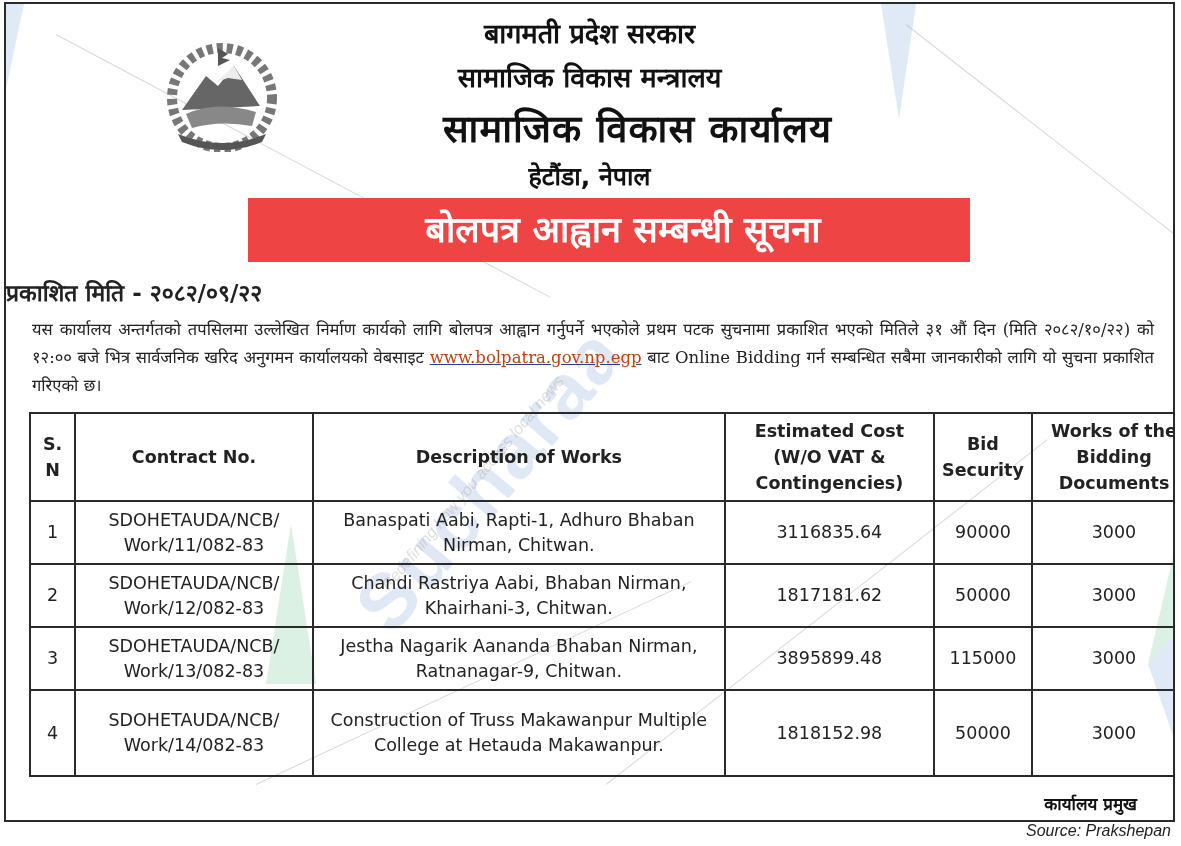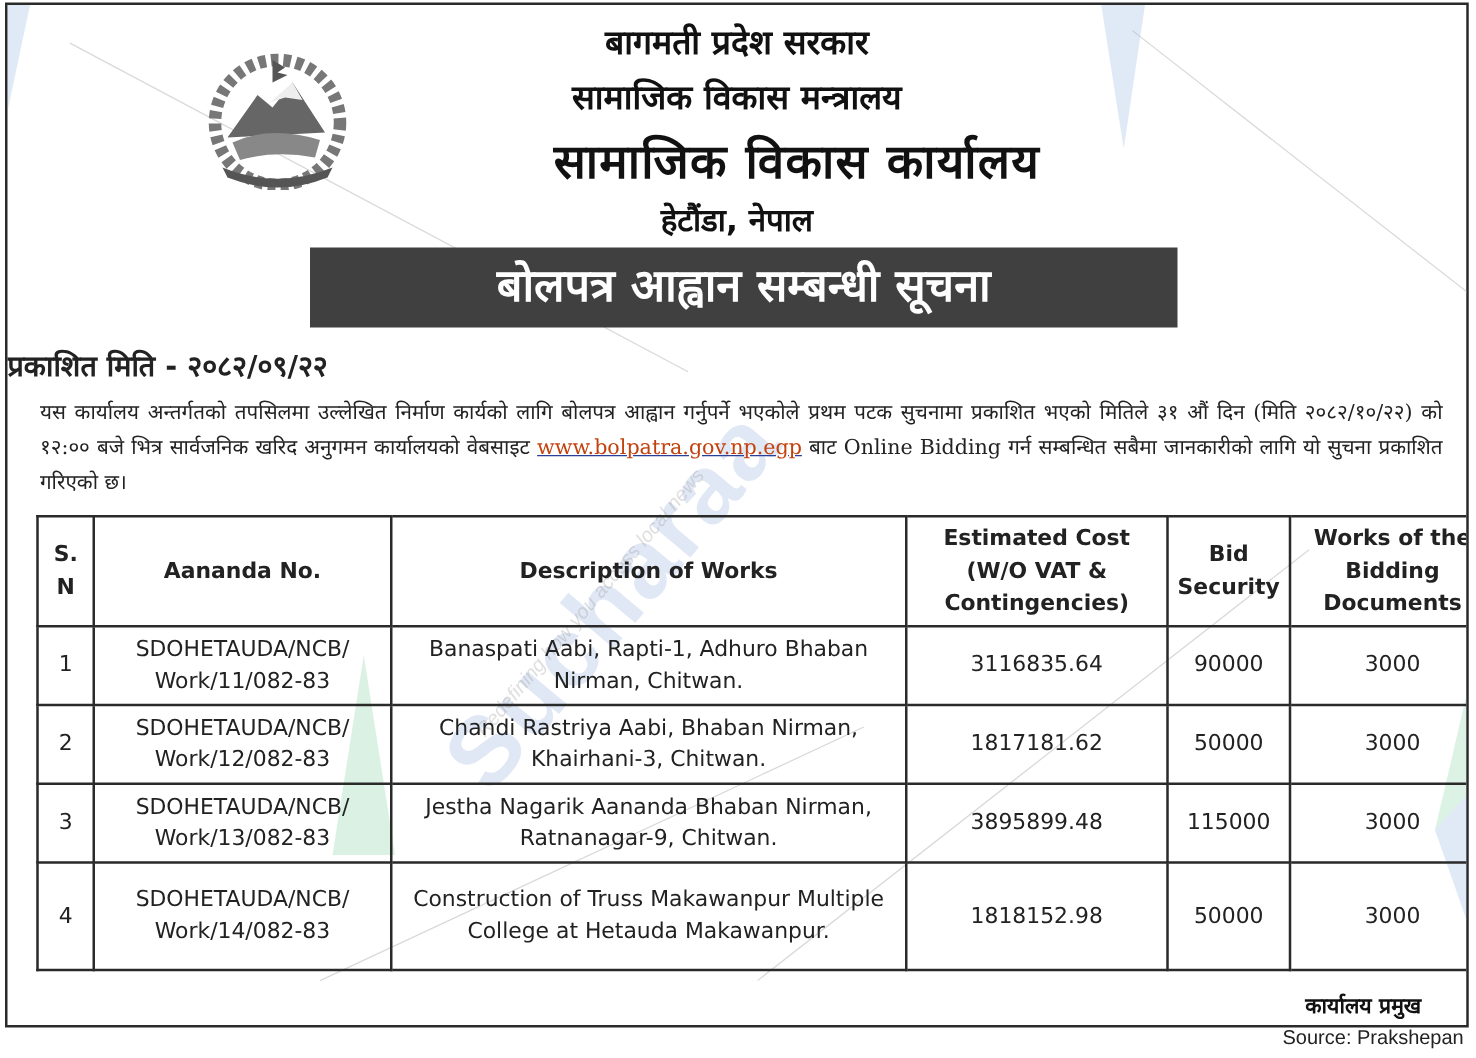--- a/index.html
+++ b/index.html
@@ -23,39 +23,39 @@
     color: rgba(150,150,150,0.3); pointer-events: none;
   }
   .shard { position: absolute; opacity: 0.28; }
   .emblem { position: absolute; left: 150px; top: 36px; width: 132px; height: 112px; }
   .hdr { position: absolute; left: 0; width: 100%; text-align: center; color: #111; }
   .h1 { top: 10px; font-size: 27px; font-weight: bold; }
   .h2 { top: 54px; font-size: 27px; font-weight: bold; }
   .h3 { top: 97px; font-size: 38px; font-weight: bold; letter-spacing: 1px; padding-left: 48px; }
   .h4 { top: 154px; font-size: 25px; font-weight: bold; }
   .banner {
-    position: absolute; left: 242px; top: 194px; width: 694px; height: 64px; background: #404040;
-    color: #fff; text-align: center; line-height: 64px; font-size: 36px; font-weight: bold;
+    position: absolute; left: 242px; top: 194px; width: 694px; height: 64px; background: #ef4444;
+    color: #fff; text-align: center; line-height: 64px; font-size: 36px; font-weight: bold; padding-left: 28px;
   }
   .pubdate { position: absolute; left: 0; width: 100%; top: 272px; text-align: left; font-size: 23px; font-weight: bold; color: #222; }
   .para {
     position: absolute; left: 26px; top: 312px; width: 1122px;
     font-family: "DejaVu Serif", serif; font-size: 16.5px; line-height: 28px; color: #222; text-align: justify;
   }
   .para a { color: #c2410c; text-decoration: underline; text-decoration-color: #2a3f9a; }
   table.works {
     position: absolute; left: 23px; top: 408px; width: 1168px; border-collapse: collapse;
     font-family: "DejaVu Sans", sans-serif; font-size: 17.5px; color: #222;
   }
   table.works th, table.works td { border: 2px solid #2a2a2a; text-align: center; vertical-align: middle; padding: 0 6px; }
   table.works th { font-weight: bold; height: 86px; line-height: 26px; }
   table.works td { height: 61px; line-height: 25px; }
   table.works tr.tall td { height: 84px; }
   .signature { position: absolute; right: 36px; top: 788px; font-size: 17px; font-weight: bold; color: #111; }
-  .source { position: absolute; right: 10px; top: 822px; font-family: "Liberation Sans", sans-serif; font-size: 16px; color: #222; }
+  .source { position: absolute; right: 10px; top: 822px; font-family: "Liberation Sans", sans-serif; font-style: italic; font-size: 16px; color: #222; }
 </style>
 </head>
 <body>
 
 <div class="frame">
   <div class="watermark-line" style="left:50px;top:30px;width:560px;transform:rotate(28deg);"></div>
   <div class="watermark-line" style="left:900px;top:20px;width:420px;transform:rotate(38deg);"></div>
   <div class="watermark-line" style="left:600px;top:780px;width:560px;transform:rotate(-38deg);"></div>
   <div class="watermark-line" style="left:250px;top:780px;width:480px;transform:rotate(-25deg);"></div>
 
@@ -101,21 +101,21 @@
       <col style="width:44px">
         <col style="width:232px">
         <col style="width:402px">
       <col style="width:204px">
         <col style="width:93px">
         <col style="width:160px">
     </colgroup>
     <thead>
       <tr>
         <th>S. N</th>
-        <th>Aananda No.</th>
+        <th>Contract No.</th>
         <th>Description of Works</th>
         <th>Estimated Cost (W/O VAT &amp; Contingencies)</th>
         <th>Bid Security</th>
         <th>Works of the Bidding Documents</th>
       </tr>
     </thead>
     <tbody>
       <tr>
         <td>1</td>
         <td>SDOHETAUDA/NCB/ Work/11/082-83</td>

